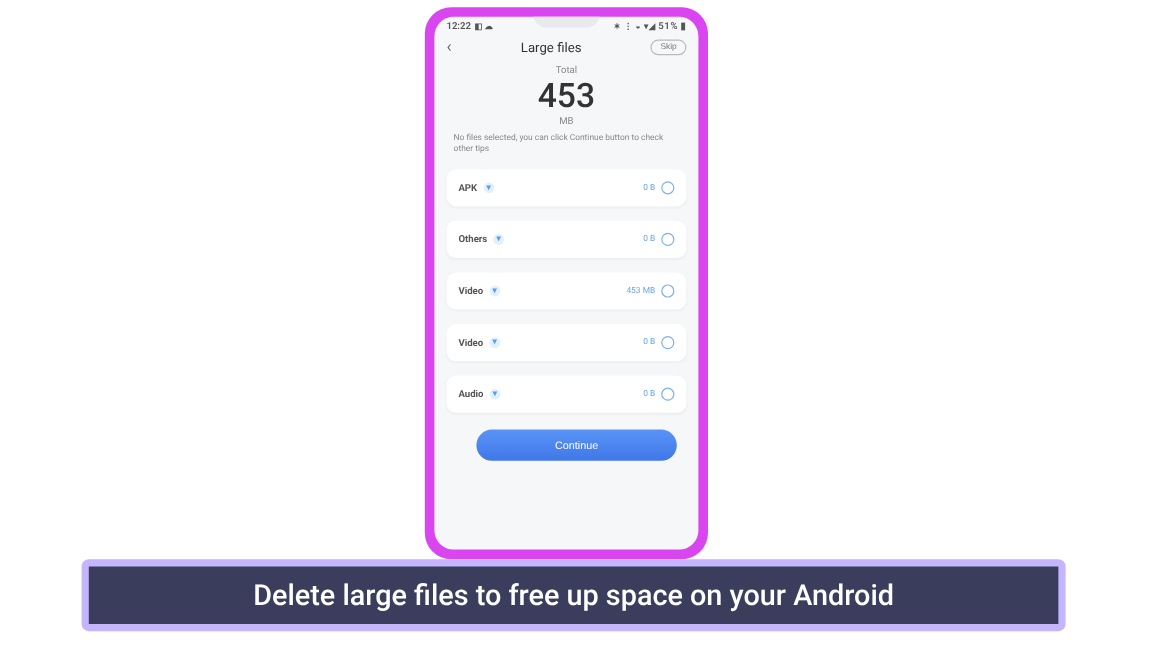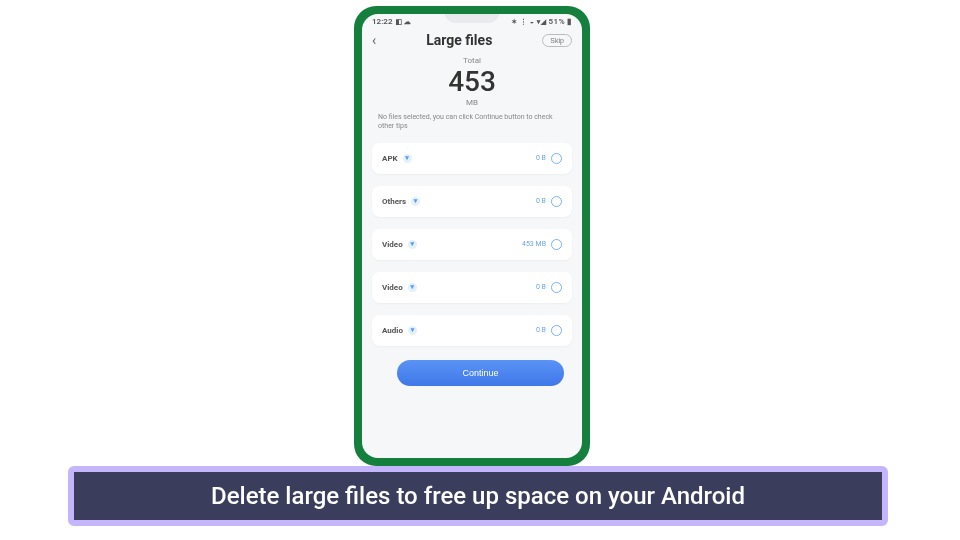--- a/index.html
+++ b/index.html
@@ -4,21 +4,21 @@
 <style>
   * { box-sizing: border-box; margin: 0; padding: 0; }
   body { font-family: -apple-system, BlinkMacSystemFont, "Segoe UI", Roboto, Arial, sans-serif; background: #fff; width: 960px; height: 540px; position: relative; }
   
   .phone-frame {
     position: absolute;
     left: 354px;
     top: 6px;
     width: 236px;
     height: 460px;
-    background: #15803d;
+    background: #d946ef;
     border-radius: 22px;
     padding: 8px;
   }
   .phone-screen {
     width: 100%;
     height: 100%;
     background: #f6f7f9;
     border-radius: 16px;
     position: relative;
     overflow: hidden;
@@ -48,21 +48,21 @@
   .status-right { display: flex; align-items: center; gap: 2px; letter-spacing: 0.5px; }
   .status-icons { font-size: 7px; }
   
   .header-bar {
     display: flex;
     align-items: center;
     justify-content: space-between;
     padding: 6px 10px 4px 10px;
   }
   .back-chevron { color: #666; font-size: 14px; line-height: 1; cursor: pointer; }
-  .header-title { font-size: 14px; font-weight: 700; color: #333; }
+  .header-title { font-size: 11px; font-weight: 400; color: #333; }
   .skip-btn {
     border: 1px solid #bbb;
     border-radius: 10px;
     padding: 2px 7px;
     font-size: 7px;
     color: #777;
     background: transparent;
     cursor: pointer;
   }
   

